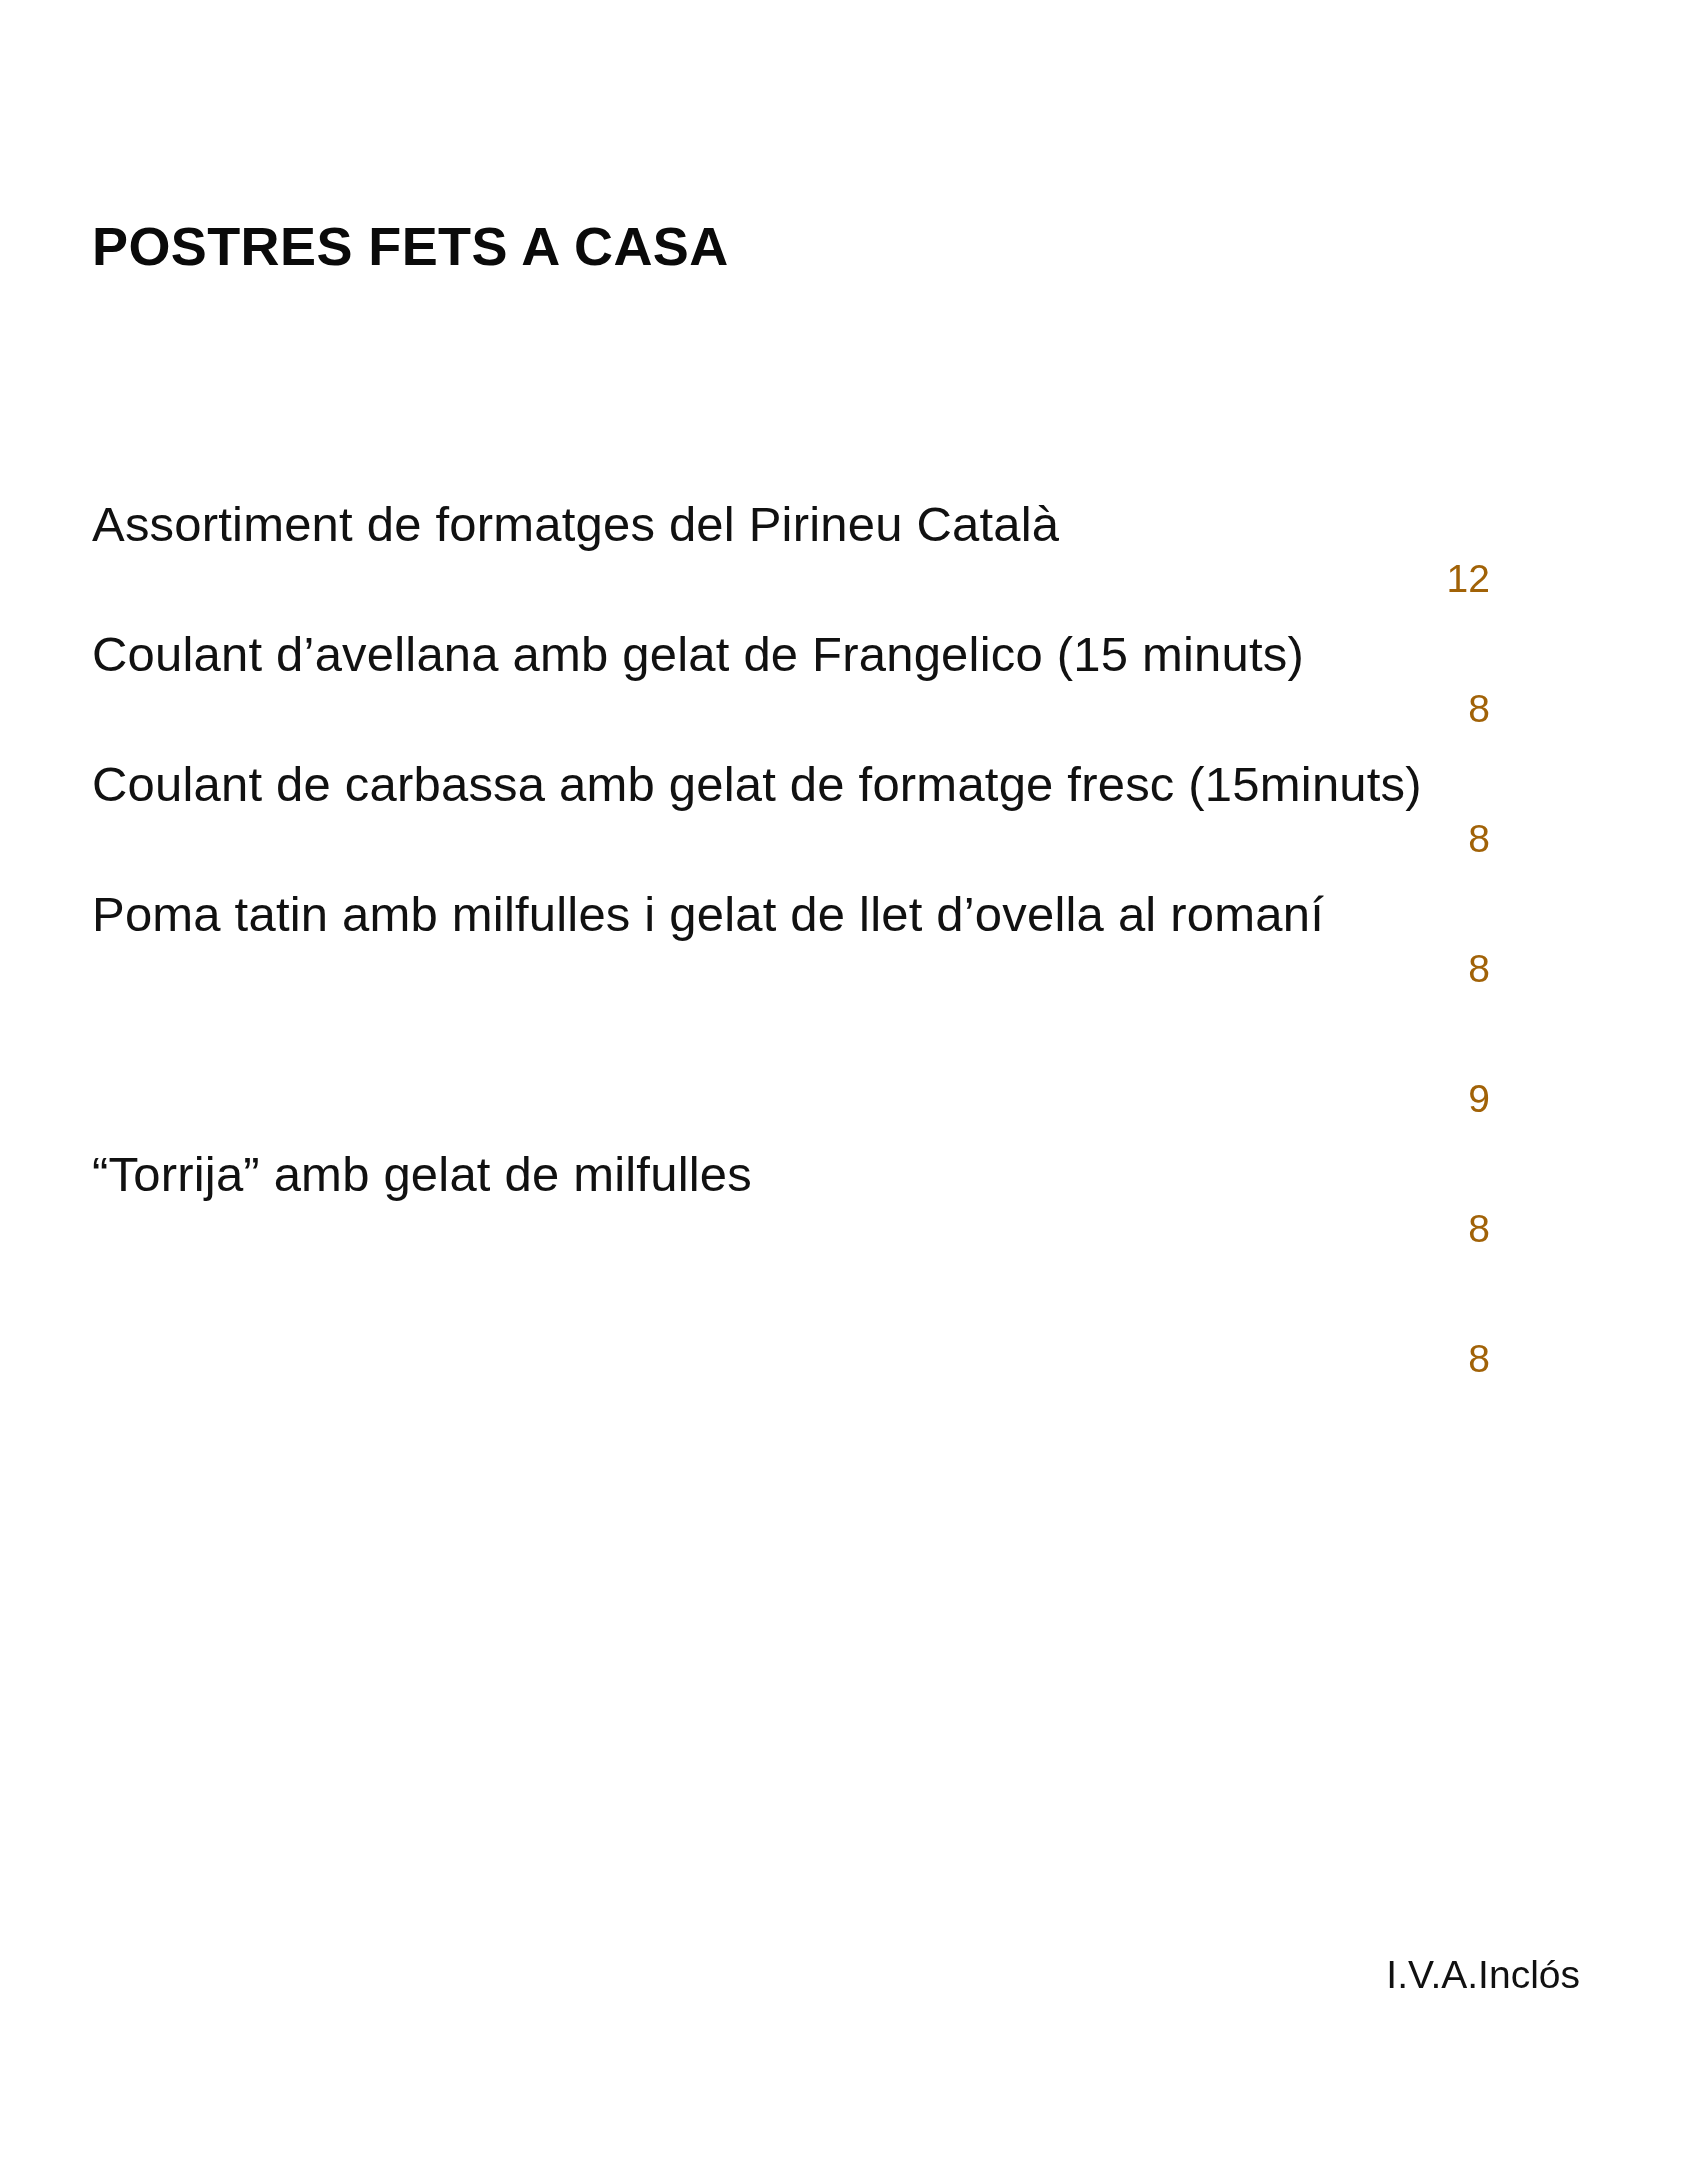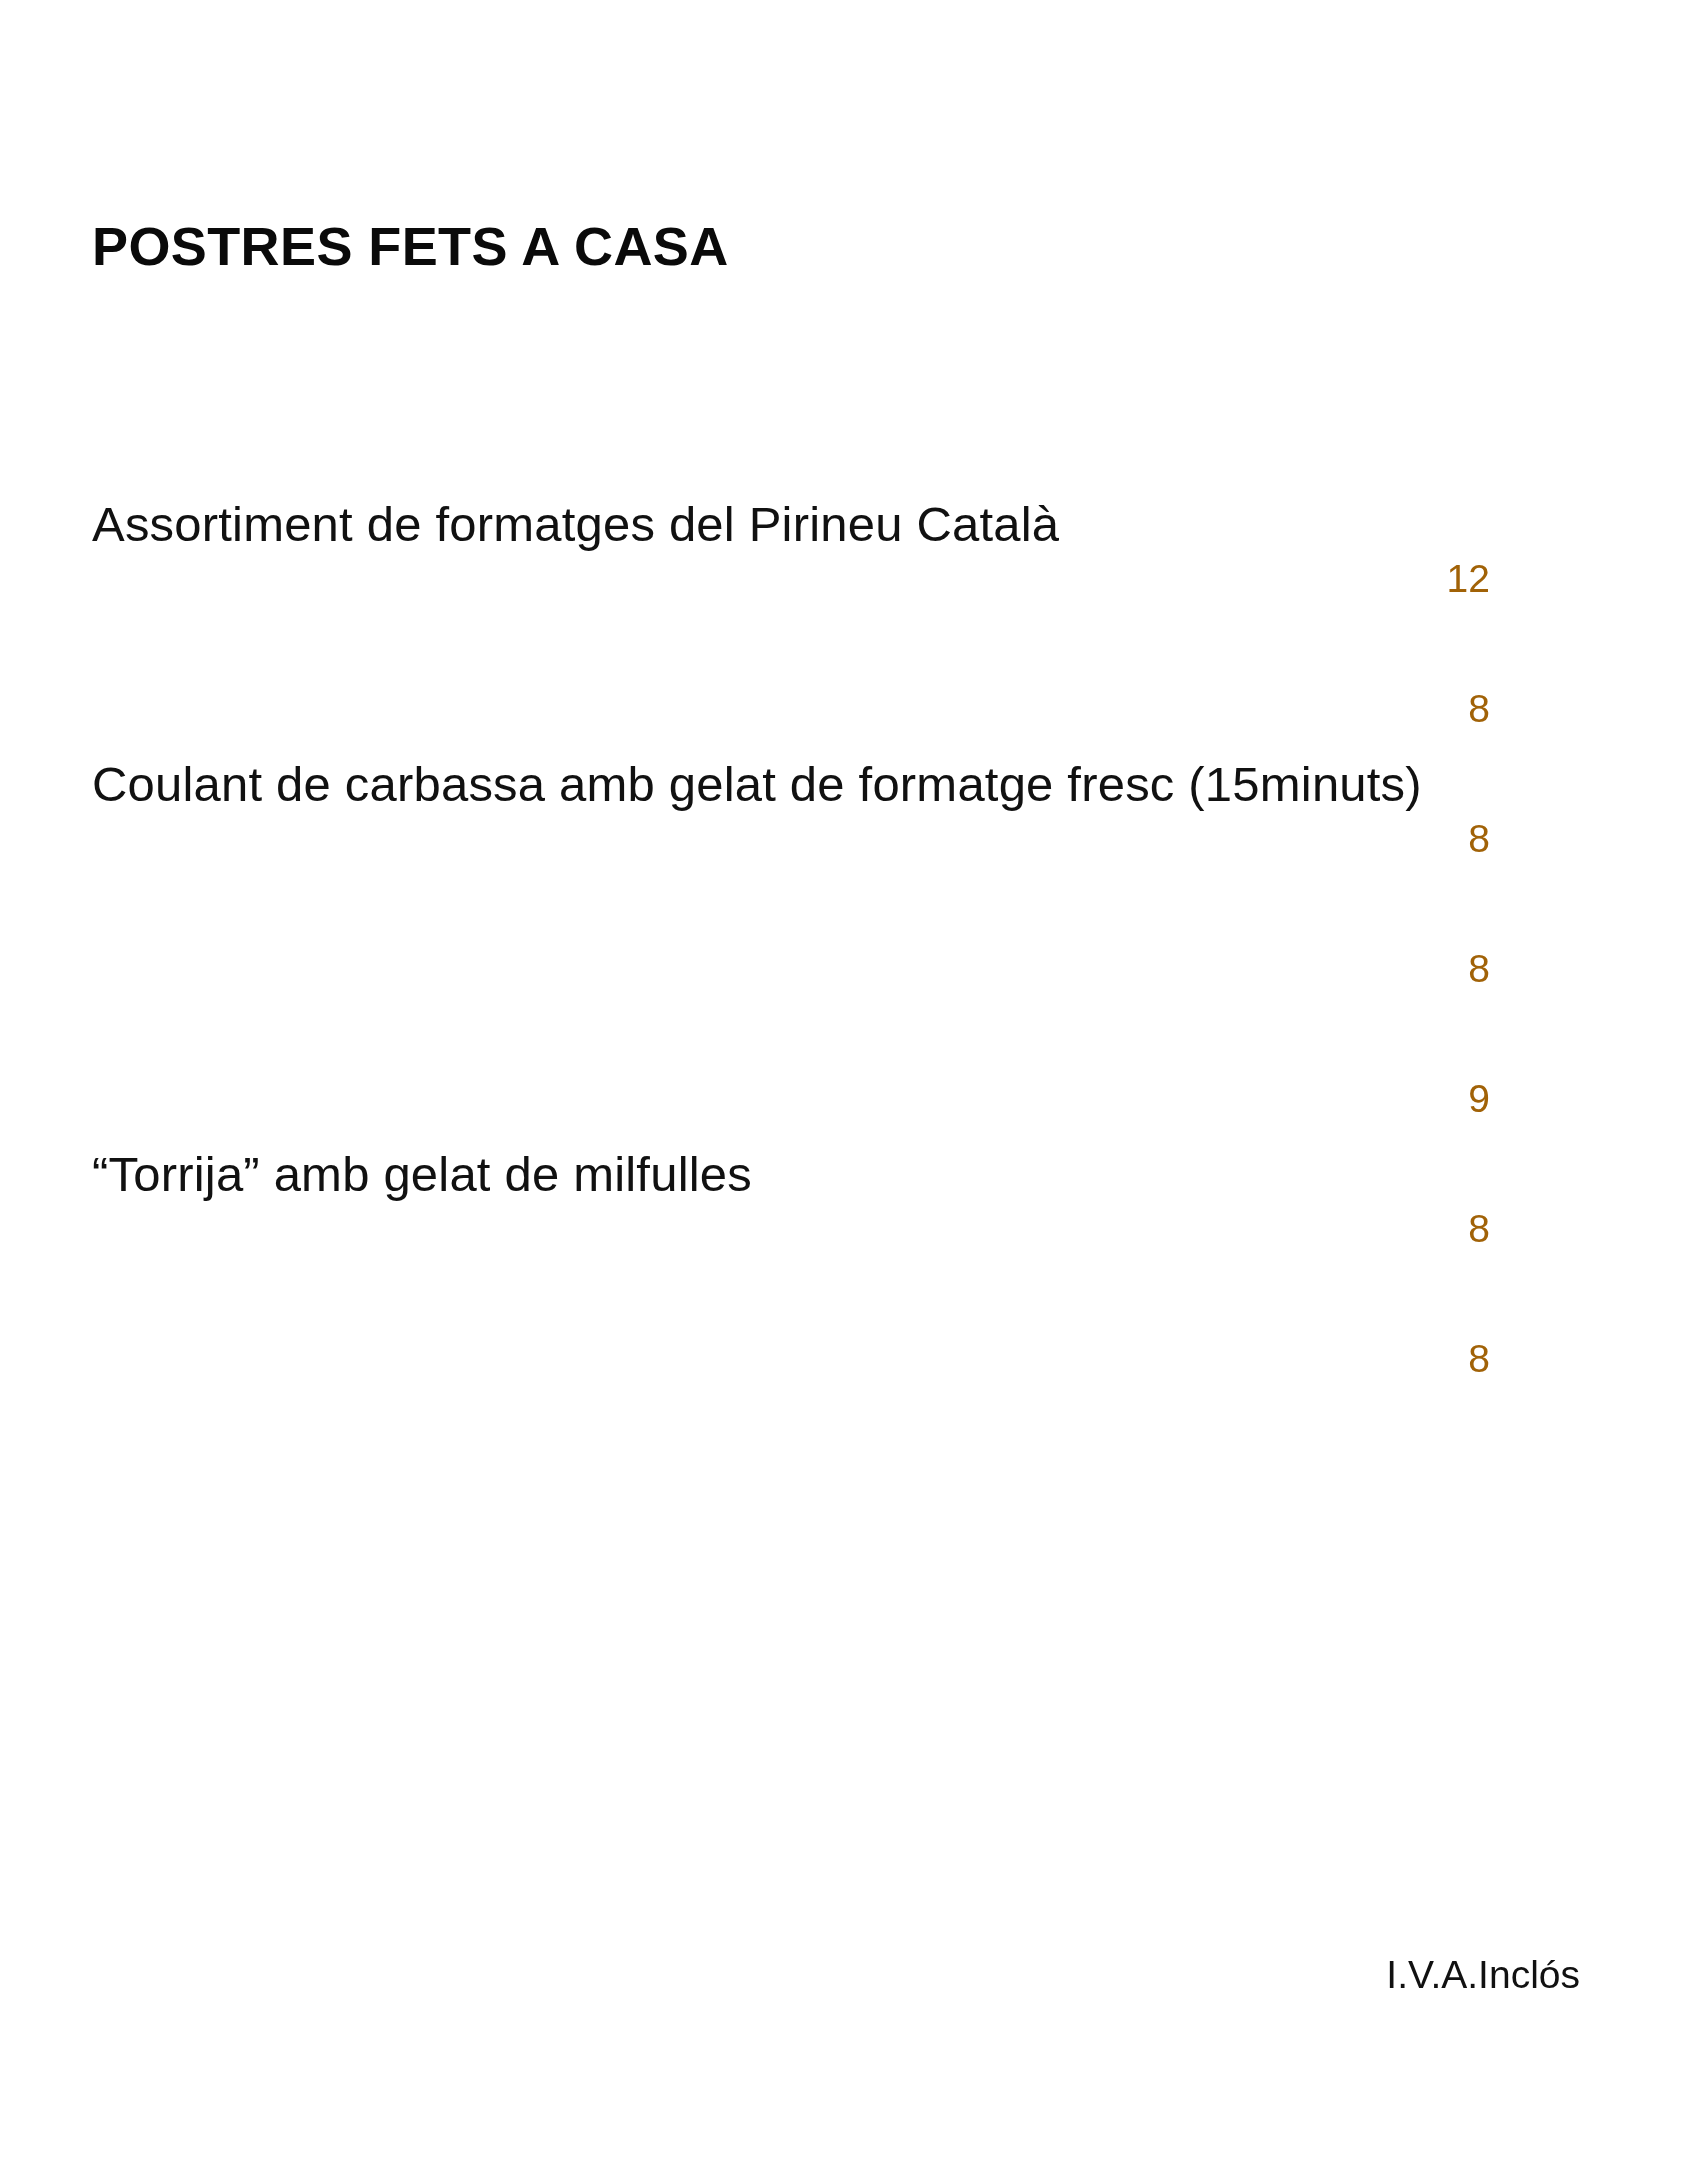--- a/index.html
+++ b/index.html
@@ -81,29 +81,31 @@
   <div class="menu-title">POSTRES FETS A CASA</div>
 
   <div class="items">
 
     <div class="item">
       <span class="item-name">Assortiment de formatges del Pirineu Català</span>
       <span class="item-price">12</span>
     </div>
 
     <div class="item">
+      <span class="item-name">Coulant d’avellana amb gelat de Frangelico (15 minuts)</span>
       <span class="item-price">8</span>
     </div>
 
     <div class="item">
       <span class="item-name">Coulant de carbassa amb gelat de formatge fresc (15minuts)</span>
       <span class="item-price">8</span>
     </div>
 
     <div class="item">
+      <span class="item-name">Poma tatin amb milfulles i gelat de llet d’ovella al romaní</span>
       <span class="item-price">8</span>
     </div>
 
     <div class="item">
       <span class="item-price">9</span>
     </div>
 
     <div class="item">
       <span class="item-name">“Torrija” amb gelat de milfulles</span>
       <span class="item-price">8</span>

